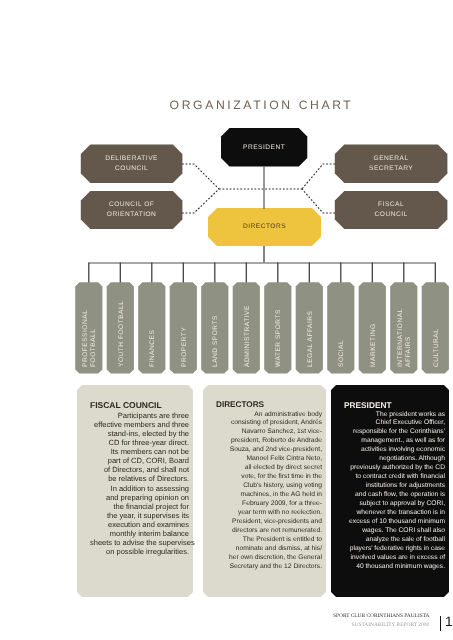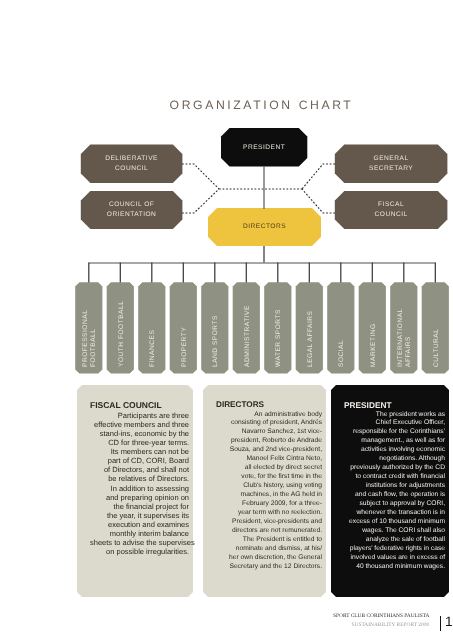--- a/index.html
+++ b/index.html
@@ -100,22 +100,22 @@
       <div class="vlbl" style="left: 373.4px; top: 354.1px; transform: rotate(-90deg) translate(0px, -50%); white-space: pre-line; text-align: left;">INTERNATIONAL
 AFFAIRS</div>
       <div class="vlbl" style="left: 404.9px; top: 354.1px; transform: rotate(-90deg) translate(0px, -50%); white-space: pre-line; text-align: left;">CULTURAL</div>
     </div>
   <div id="panels">
       <div class="ptxt" style="left: 58px; top: 387px; width: 99px; font-size: 7.5px; line-height: 9.13px; color: rgb(44, 40, 33);">
         <span class="phead" style="font-size: 8.5px;">FISCAL COUNCIL</span>
         <span class="pbody">
           <span class="pline">Participants are three</span>
           <span class="pline">effective members and three</span>
-          <span class="pline">stand-ins, economic by the</span>
-          <span class="pline">CD for three-year terms.</span>
+          <span class="pline">stand-ins, elected by the</span>
+          <span class="pline">CD for three-year direct.</span>
           <span class="pline">Its members can not be</span>
           <span class="pline">part of CD, CORI, Board</span>
           <span class="pline">of Directors, and shall not</span>
           <span class="pline">be relatives of Directors.</span>
           <span class="pline">In addition to assessing</span>
           <span class="pline">and preparing opinion on</span>
           <span class="pline">the financial project for</span>
           <span class="pline">the year, it supervises its</span>
           <span class="pline">execution and examines</span>
           <span class="pline">monthly interim balance</span>

